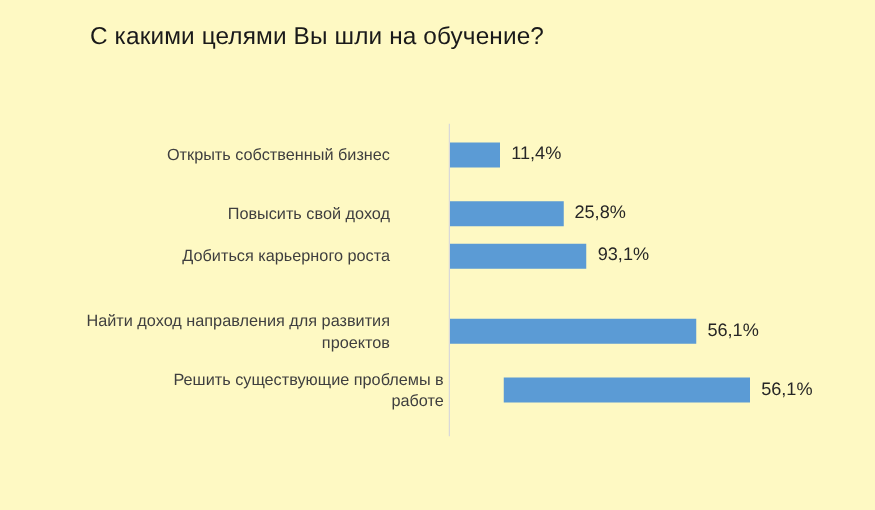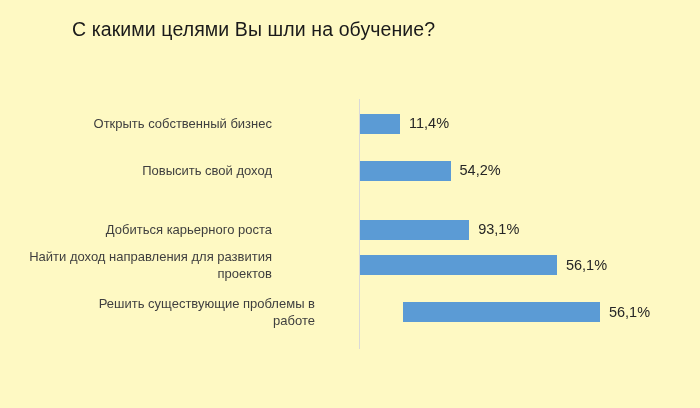--- a/index.html
+++ b/index.html
@@ -60,20 +60,21 @@
     top: 0;
     width: 700px;
     height: 408px;
   }
 
   .bar-row {
     position: absolute;
     left: 0;
     width: 620px;
     height: 47px;
+    padding-left: 40px;
   }
 
   .cat-label {
     position: absolute;
     right: 348px;
     top: 0;
     width: 258px;
     height: 47px;
     display: flex;
     align-items: center;
@@ -125,24 +126,24 @@
           <div class="cat-label">Открыть собственный бизнес</div>
           <div class="bar-track">
             <div class="bar-fill" style="width: 40.014px; background: rgb(91, 155, 213);"></div>
             <div class="bar-value">11,4%</div>
           </div>
         </div>
         <div class="bar-row" style="top: 147.2px;">
           <div class="cat-label">Повысить свой доход</div>
           <div class="bar-track">
             <div class="bar-fill" style="width: 90.558px; background: rgb(91, 155, 213);"></div>
-            <div class="bar-value">54,2%</div>
+            <div class="bar-value">25,8%</div>
           </div>
         </div>
-        <div class="bar-row" style="top: 206px; text-decoration: underline;">
+        <div class="bar-row" style="top: 181px; text-decoration: underline;">
           <div class="cat-label">Добиться карьерного роста</div>
           <div class="bar-track">
             <div class="bar-fill" style="width: 109.161px; background: rgb(91, 155, 213);"></div>
             <div class="bar-value">93,1%</div>
           </div>
         </div>
         <div class="bar-row" style="top: 241.6px;">
           <div class="cat-label">Найти доход направления для развития проектов</div>
           <div class="bar-track">
             <div class="bar-fill" style="width: 196.911px; background: rgb(91, 155, 213);"></div>

